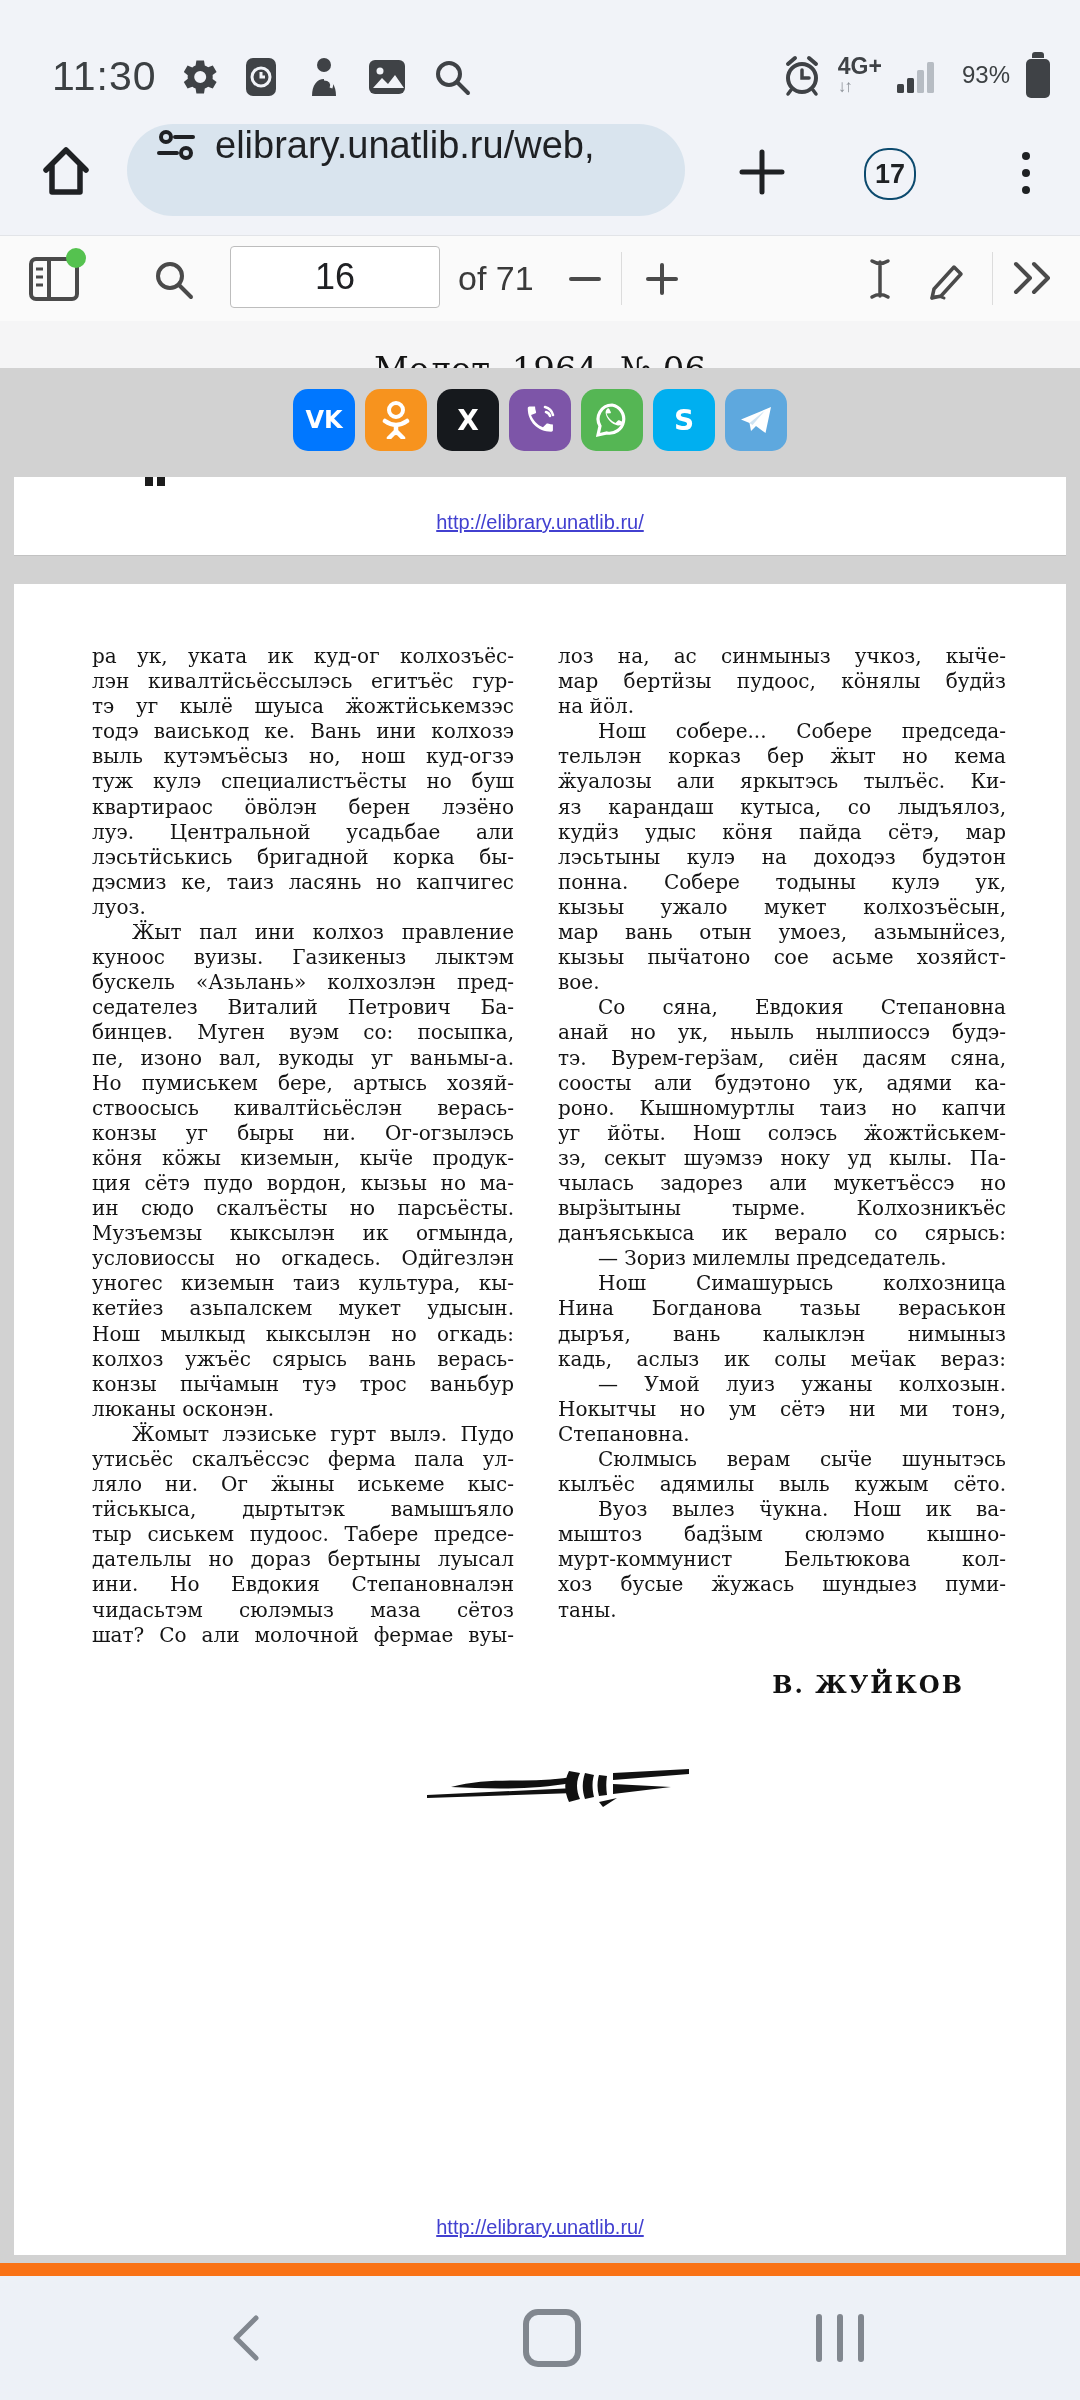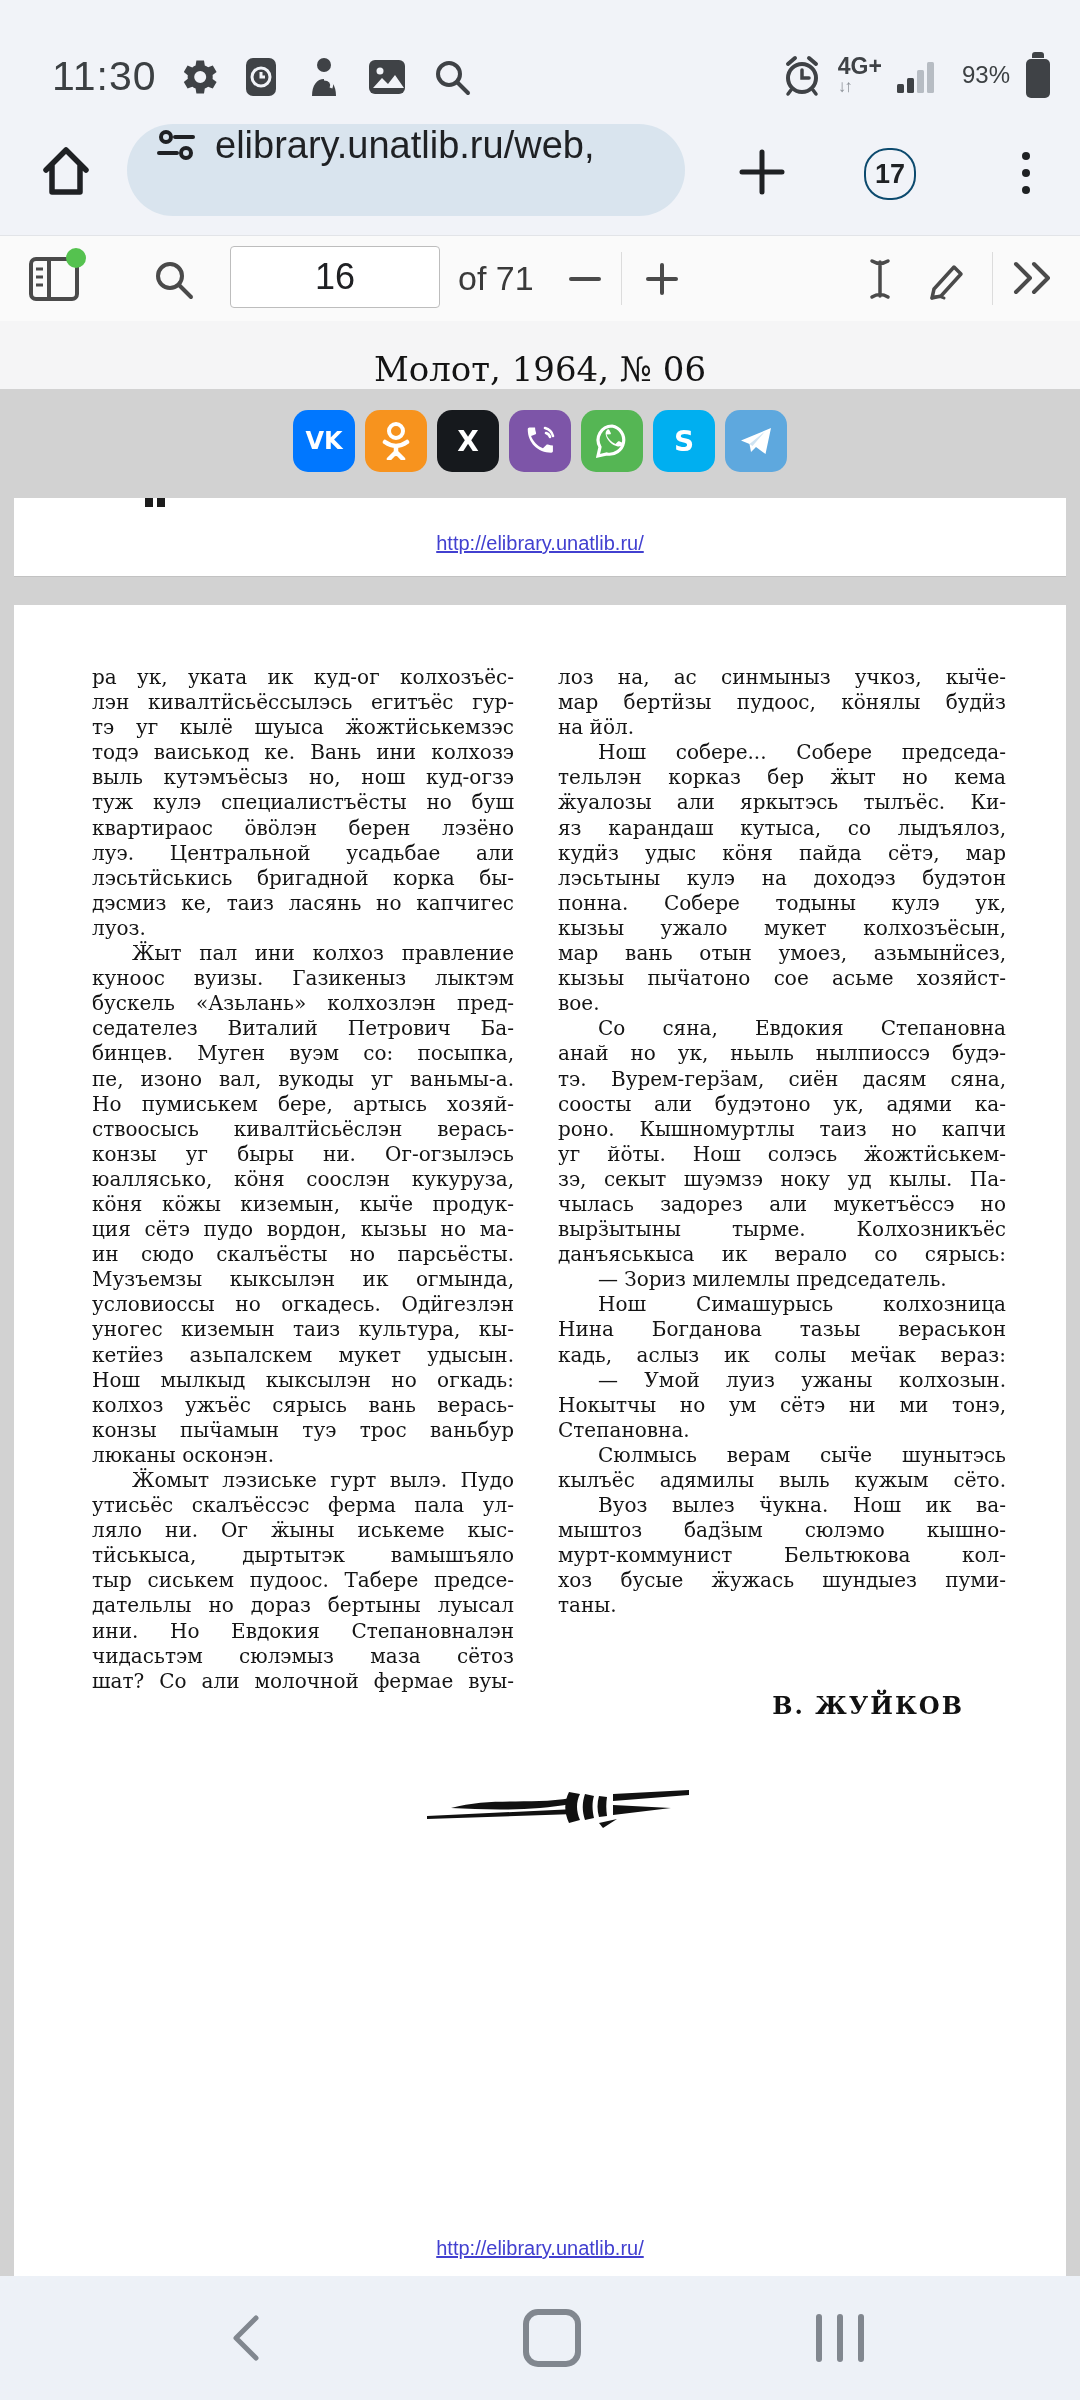--- a/index.html
+++ b/index.html
@@ -46,21 +46,21 @@
   #page-total{position:absolute;left:458px;top:0;height:85px;display:flex;align-items:center;
               font-size:34px;color:#3a3a3a;}
   .vdiv{position:absolute;top:16px;width:1px;height:53px;background:#dcdcdc;}
 
   
   #title-bar{position:absolute;left:0;top:321px;width:1080px;height:68px;background:#f5f5f6;
              display:flex;align-items:flex-end;justify-content:center;}
   #doc-title{font-family:"DejaVu Serif","Liberation Serif",serif;font-size:34px;color:#141414;}
 
   
-  #viewer{position:absolute;left:0;top:389px;width:1080px;height:1895px;background:#d2d2d2;}
+  #viewer{position:absolute;left:0;top:368px;width:1080px;height:1895px;background:#d2d2d2;}
   #share-row{position:absolute;left:293px;top:21px;display:flex;gap:10px;}
   .share-btn{width:62px;height:62px;border-radius:15px;display:flex;align-items:center;justify-content:center;color:#fff;}
   .share-glyph{font-size:28px;font-weight:700;color:#fff;font-family:"DejaVu Sans",sans-serif;}
 
   .pdf-page{position:absolute;left:14px;width:1052px;background:#fff;}
   #prev-page{top:109px;height:78px;border-bottom:1px solid #c2c2c2;}
   #prev-mark{position:absolute;left:131px;top:0;display:flex;gap:4px;}
   #prev-mark i{display:block;width:8px;height:9px;background:#1c1c1c;}
   .scan-link{font-size:20px;color:#4240d0;text-decoration:underline;font-family:"Liberation Sans",sans-serif;}
   #prev-link-wrap{position:absolute;left:0;top:34px;width:100%;text-align:center;}
@@ -304,21 +304,20 @@
           <div class="line end">луоз.</div>
           <div class="line ind">Ӝыт пал ини колхоз правление</div>
           <div class="line">куноос вуизы. Газикеныз лыктэм</div>
           <div class="line">бускель «Азьлань» колхозлэн пред-</div>
           <div class="line">седателез Виталий Петрович Ба-</div>
           <div class="line">бинцев. Муген вуэм со: посыпка,</div>
           <div class="line">пе, изоно вал, вукоды уг ваньмы-а.</div>
           <div class="line">Но пумиськем бере, артысь хозяй-</div>
           <div class="line">ствоосысь кивалтӥсьёслэн верась-</div>
           <div class="line">конзы уг быры ни. Ог-огзылэсь</div>
-          <div class="line">юаллясько, кӧня соослэн кукуруза,</div>
           <div class="line">кӧня кӧжы киземын, кыӵе продук-</div>
           <div class="line">ция сётэ пудо вордон, кызьы но ма-</div>
           <div class="line">ин сюдо скалъёсты но парсьёсты.</div>
           <div class="line">Музъемзы кыксылэн ик огмында,</div>
           <div class="line">условиоссы но огкадесь. Одӥгезлэн</div>
           <div class="line">уногес киземын таиз культура, кы-</div>
           <div class="line">кетӥез азьпалскем мукет удысын.</div>
           <div class="line">Нош мылкыд кыксылэн но огкадь:</div>
           <div class="line">колхоз ужъёс сярысь вань верась-</div>
           <div class="line">конзы пыӵамын туэ трос ваньбур</div>
@@ -354,20 +353,21 @@
           <div class="line">соосты али будэтоно ук, адями ка-</div>
           <div class="line">роно. Кышномуртлы таиз но капчи</div>
           <div class="line">уг йӧты. Нош солэсь ӝожтӥськем-</div>
           <div class="line">зэ, секыт шуэмзэ ноку уд кылы. Па-</div>
           <div class="line">чылась задорез али мукетъёссэ но</div>
           <div class="line">вырӟытыны тырме. Колхозникъёс</div>
           <div class="line">данъяськыса ик верало со сярысь:</div>
           <div class="line ind end">— Зориз милемлы председатель.</div>
           <div class="line ind">Нош Симашурысь колхозница</div>
           <div class="line">Нина Богданова тазьы вераськон</div>
+          <div class="line">дыръя, вань калыклэн нимыныз</div>
           <div class="line">кадь, аслыз ик солы меӵак вераз:</div>
           <div class="line ind">— Умой луиз ужаны колхозын.</div>
           <div class="line">Нокытчы но ум сётэ ни ми тонэ,</div>
           <div class="line end">Степановна.</div>
           <div class="line ind">Сюлмысь верам сыӵе шунытэсь</div>
           <div class="line">кылъёс адямилы выль кужым сёто.</div>
           <div class="line ind">Вуоз вылез ӵукна. Нош ик ва-</div>
           <div class="line">мыштоз бадӟым сюлэмо кышно-</div>
           <div class="line">мурт-коммунист Бельтюкова кол-</div>
           <div class="line">хоз бусые ӝужась шундыез пуми-</div>

